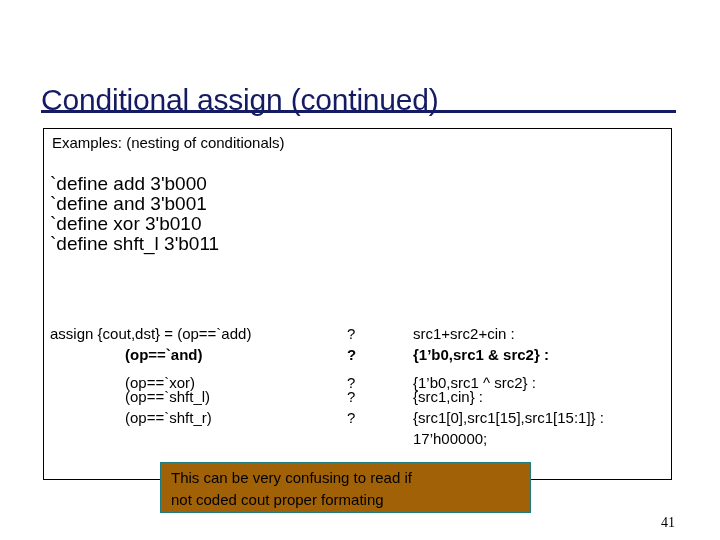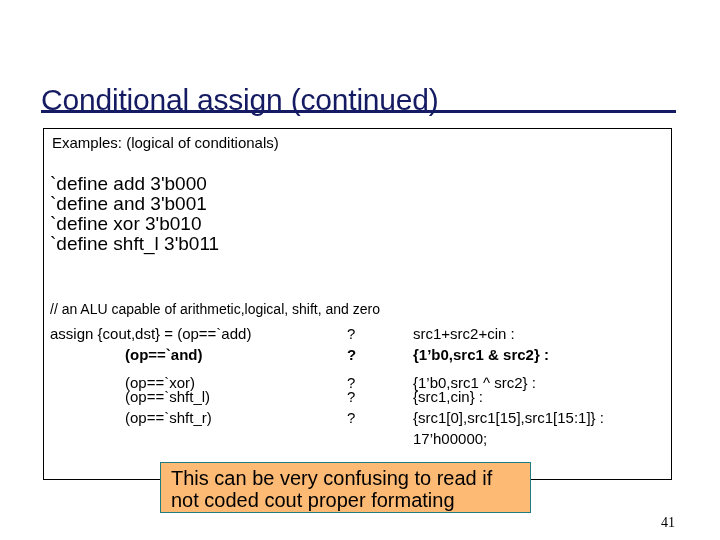--- a/index.html
+++ b/index.html
@@ -104,25 +104,25 @@
     white-space: pre;
   }
 
   
   #callout {
     position: absolute;
     left: 160px;
     top: 462px;
     width: 371px;
     height: 51px;
-    background: #fdba74;
+    background: #a16207;
     border: 1px solid #1F7C80;
     box-sizing: border-box;
     padding: 4px 10px 0 10px;
-    font-size: 20px;
+    font-size: 15px;
     line-height: 22px;
     color: #000000;
     font-family: "Liberation Sans", sans-serif;
   }
   #callout div { white-space: nowrap; }
 
   
   #page-number {
     position: absolute;
     left: 661px;
@@ -134,28 +134,27 @@
 </style>
 </head>
 <body>
 
 <h1 id="slide-title">Conditional assign (continued)</h1>
 
 <div id="title-rule"></div>
 
 <div id="code-box">
 
-  <div class="code-line" id="examples-heading">Examples: (logical of conditionals)</div>
+  <div class="code-line" id="examples-heading">Examples: (nesting of conditionals)</div>
 
   <div class="code-line define-line" style="top:44px;">`define add 3'b000</div>
   <div class="code-line define-line" style="top:64px;">`define and 3'b001</div>
   <div class="code-line define-line" style="top:84px;">`define xor 3'b010</div>
   <div class="code-line define-line" style="top:104px;">`define shft_l 3'b011</div>
 
-  <div class="code-line" id="comment-line">// an ALU capable of arithmetic,logical, shift, and zero</div>
 
   <div class="assign-row" style="top:196px;">
     <span class="col-cond">assign {cout,dst} = (op==`add)</span>
     <span class="col-q">?</span>
     <span class="col-expr">src1+src2+cin :</span>
   </div>
 
   <div class="assign-row" style="top:217px;font-weight:bold;">
     <span class="col-cond">                  (op==`and)</span>
     <span class="col-q">?</span>

